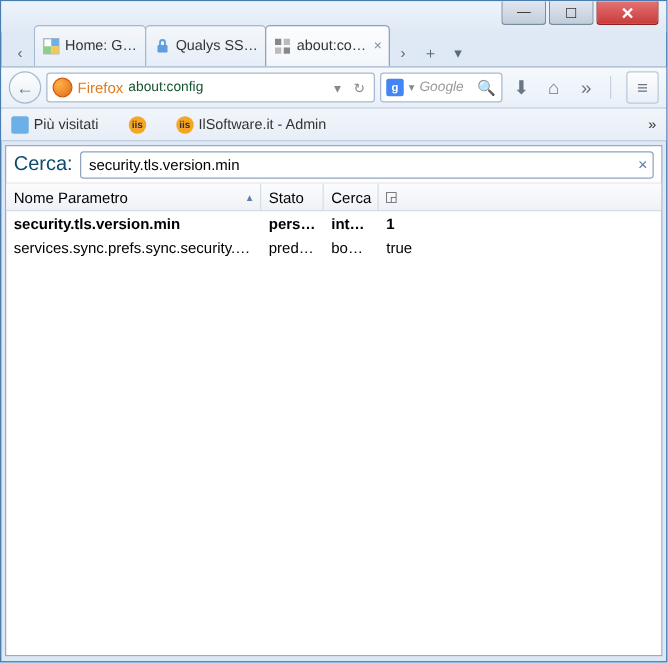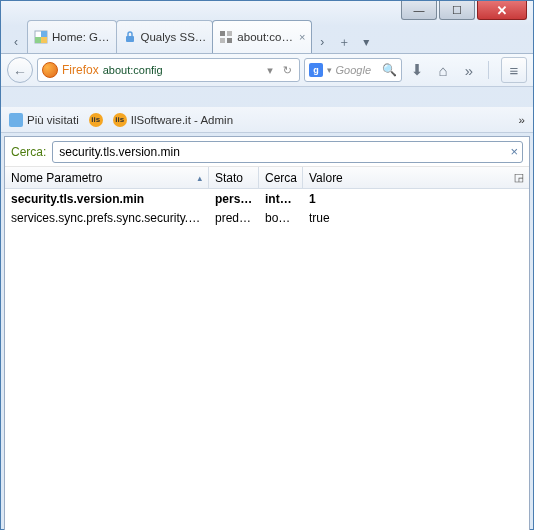--- a/index.html
+++ b/index.html
@@ -218,24 +218,23 @@
     font-size: 15px;
     margin-left: 4px;
   }
   .bm-row {
     height: 26px;
     background: linear-gradient(#f2f6fb, #e7eef7);
     border-bottom: 1px solid #c0cdde;
     display: flex;
     align-items: center;
     padding: 0 8px;
-    gap: 10px;
+    gap: 24px;
     font-size: 11.5px;
     color: #333;
-    margin-top: 20px;
   }
   .bm-item {
     display: flex;
     align-items: center;
     gap: 4px;
     white-space: nowrap;
   }
   .bm-icon {
     width: 14px; height: 14px;
     display: flex;
@@ -265,22 +264,22 @@
   }
   .search-row {
     height: 30px;
     border-bottom: 1px solid #e5e5e5;
     display: flex;
     align-items: center;
     padding: 3px 6px;
     gap: 6px;
   }
   .search-label {
-    font-size: 12px;
-    color: #4d7c0f;
+    font-size: 16px;
+    color: #0c4a6e;
   }
   .search-input-wrap {
     flex: 1;
     height: 22px;
     border: 1px solid #8ea4bd;
     border-radius: 3px;
     display: flex;
     align-items: center;
     padding: 0 4px;
   }
@@ -441,21 +440,20 @@
         </div>
       </div>
 
       <div class="table-head">
         <div class="th name">
           <span>Nome Parametro</span>
           <span class="sort">▴</span>
         </div>
         <div class="th stato">Stato</div>
         <div class="th tipo">Cerca</div>
-        <div class="th valore">Valore</div>
         <div class="th opts">◲</div>
       </div>
 
       <div class="table-body">
         <div class="tr bold">
           <div class="td name">security.tls.version.min</div>
           <div class="td stato">perso…</div>
           <div class="td tipo">intero</div>
           <div class="td valore">1</div>
         </div>

